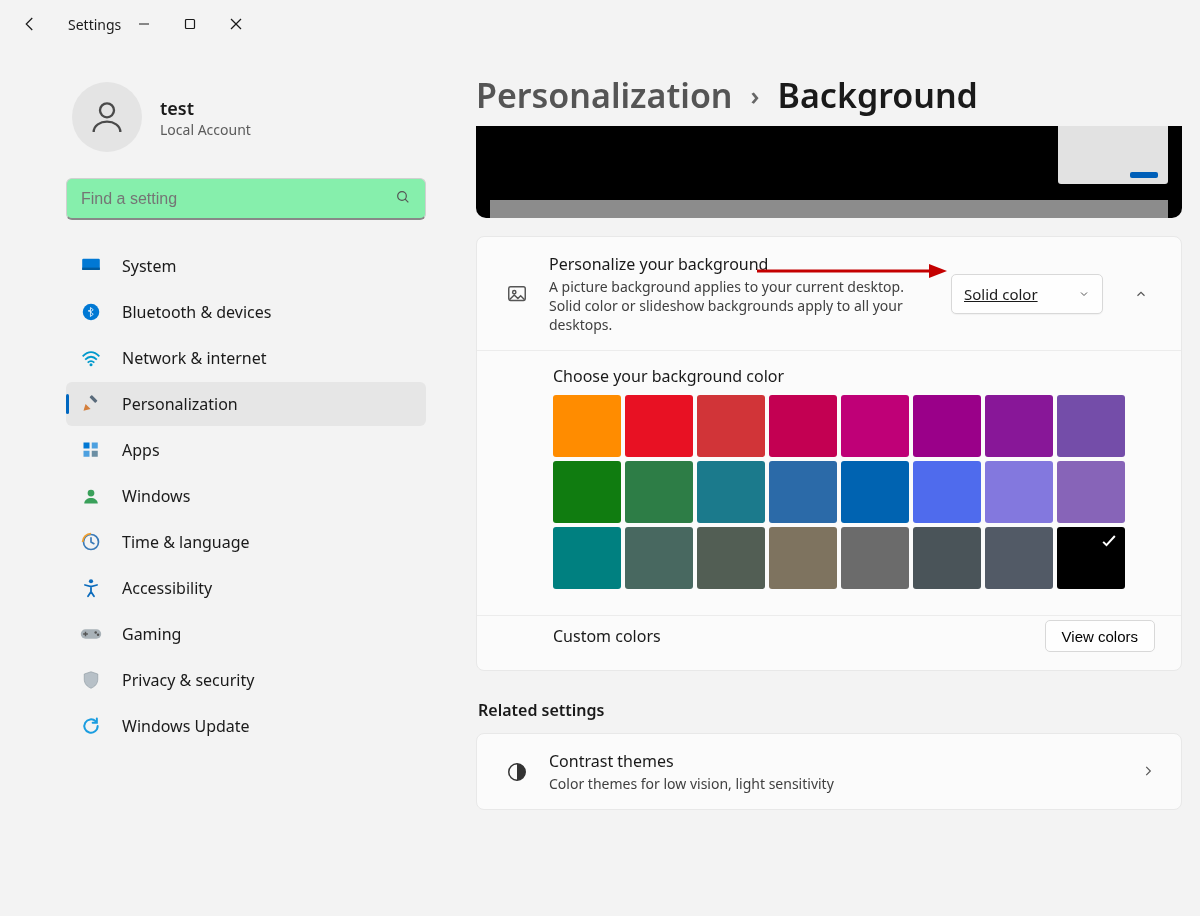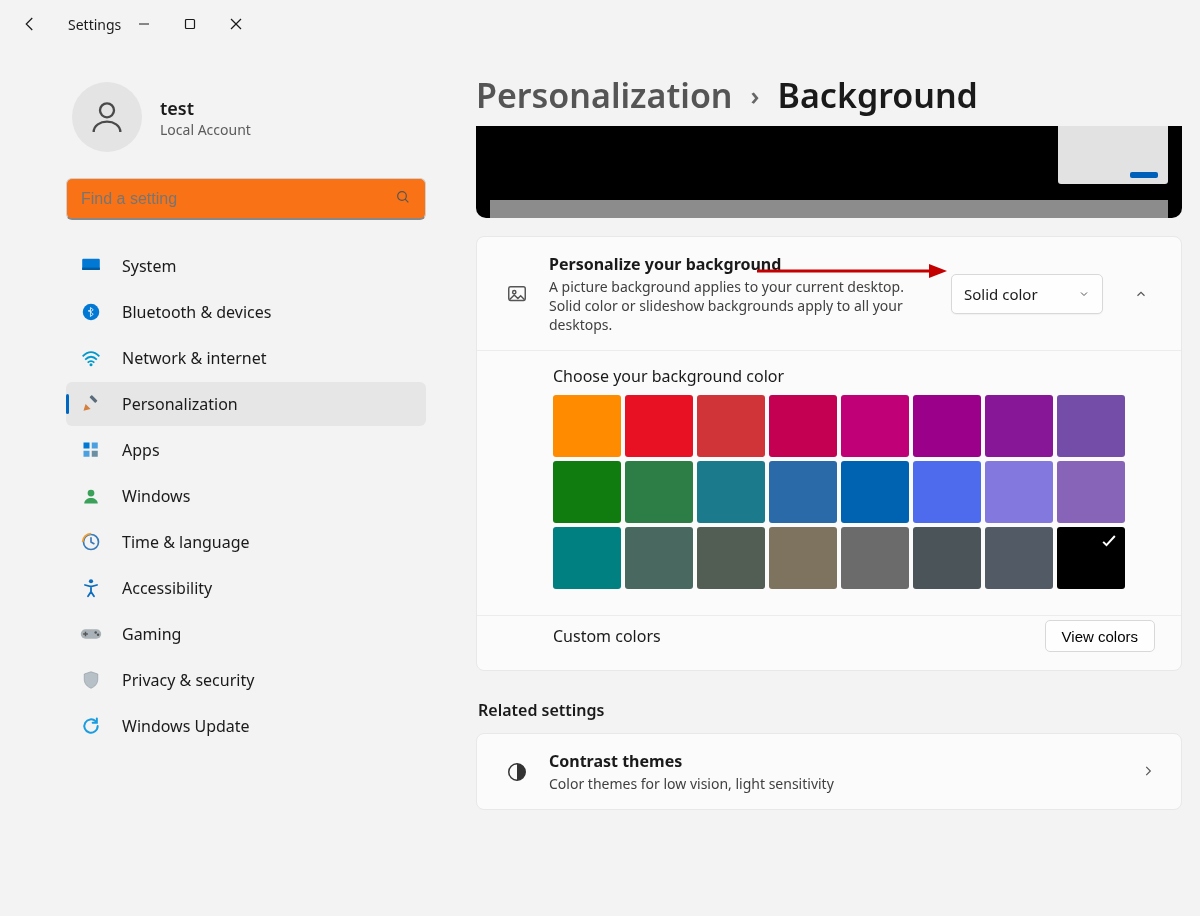--- a/index.html
+++ b/index.html
@@ -15,21 +15,21 @@
 
   .shell { display: flex; height: calc(916px - 48px); margin-left: 44px; }
 
   
   .sidebar { width: 400px; padding: 24px 18px 0 22px; display: flex; flex-direction: column; }
   .user-block { display: flex; align-items: center; gap: 18px; margin-bottom: 26px; padding-left: 6px; padding-top: 10px; }
   .avatar { width: 70px; height: 70px; border-radius: 50%; background: #e4e4e4; display: flex; align-items: center; justify-content: center; }
   .user-name { font-size: 18px; font-weight: 600; }
   .user-sub { font-size: 14px; color: #5b5b5b; }
 
-  .search { height: 42px; border: 1px solid #d0d0d0; border-bottom: 2px solid #888; border-radius: 6px; background: #f97316; display: flex; align-items: center; padding: 0 14px; margin-bottom: 24px; }
+  .search { height: 42px; border: 1px solid #d0d0d0; border-bottom: 2px solid #888; border-radius: 6px; background: #86efac; display: flex; align-items: center; padding: 0 14px; margin-bottom: 24px; }
   .search input { border: none; outline: none; flex: 1; font-size: 16px; background: transparent; color: #333; }
   .search-icon { color: #555; }
 
   .nav { display: flex; flex-direction: column; gap: 2px; }
   .nav-item { height: 44px; display: flex; align-items: center; gap: 20px; padding: 0 14px; border-radius: 6px; cursor: pointer; font-size: 16px; color: #1a1a1a; position: relative; }
   .nav-item.active { background: #e6e6e6; }
   .nav-item.active::before { content: ""; position: absolute; left: 0; top: 12px; bottom: 12px; width: 3px; background: #0067c0; border-radius: 2px; }
   .nav-icon { width: 22px; height: 22px; display: flex; align-items: center; justify-content: center; flex-shrink: 0; }
 
   
@@ -42,24 +42,24 @@
   .preview .taskbar { position: absolute; left: 14px; right: 14px; bottom: 0; height: 18px; background: #8c8c8c; }
   .preview .win-tile { position: absolute; right: 14px; top: 0; width: 110px; height: 58px; background: #e2e2e2; border-radius: 0 0 3px 3px; display:flex; align-items:flex-end; justify-content:flex-end; padding:6px 10px; }
   .preview .win-tile .accent { width: 28px; height: 6px; background: #005fb8; border-radius: 2px; }
 
   .card { background: #fbfbfb; border: 1px solid #e8e8e8; border-radius: 8px; margin-bottom: 18px; }
   .row { display: flex; align-items: center; padding: 16px 26px; gap: 18px; }
   .divider { border-top: 1px solid #ececec; }
 
   .row-icon { width: 28px; display: flex; align-items: center; justify-content: center; flex-shrink: 0; }
   .row-text { flex: 1; }
-  .row-title { font-size: 16px; font-weight: 700; color: #1a1a1a; }
+  .row-title { font-size: 16px; font-weight: 400; color: #1a1a1a; }
   .row-desc { font-size: 14px; color: #404040; margin-top: 2px; max-width: 440px; }
 
-  .dropdown { height: 40px; min-width: 152px; border: 1px solid #d8d8d8; border-radius: 5px; background: #fefefe; display: flex; align-items: center; justify-content: space-between; padding: 0 12px; font-size: 15px; cursor: pointer; gap: 12px; box-shadow: 0 1px 1px rgba(0,0,0,0.04); }
+  .dropdown { height: 40px; min-width: 152px; border: 1px solid #d8d8d8; border-radius: 5px; background: #fefefe; display: flex; align-items: center; justify-content: space-between; padding: 0 12px; font-size: 15px; cursor: pointer; gap: 12px; box-shadow: 0 1px 1px rgba(0,0,0,0.04); text-decoration: underline; }
   .expander { width: 28px; height: 28px; display: flex; align-items: center; justify-content: center; cursor: pointer; margin-left: 6px; }
 
   .color-section { padding: 14px 26px 26px 76px; }
   .color-title { font-size: 16px; margin-bottom: 8px; }
   .swatches { display: grid; grid-template-columns: repeat(8, 68px); grid-auto-rows: 62px; gap: 4px; }
   .swatch { border-radius: 3px; cursor: pointer; position: relative; }
   .swatch .check { position: absolute; right: 6px; top: 4px; color: #fff; }
 
   .custom-row { display:flex; align-items:center; justify-content:space-between; padding: 4px 26px 18px 76px; border-top:1px solid #ececec; }
   .view-colors-btn { height: 32px; padding: 0 16px; border: 1px solid #d8d8d8; border-radius: 5px; background: #fefefe; font-size: 15px; cursor: pointer; }

